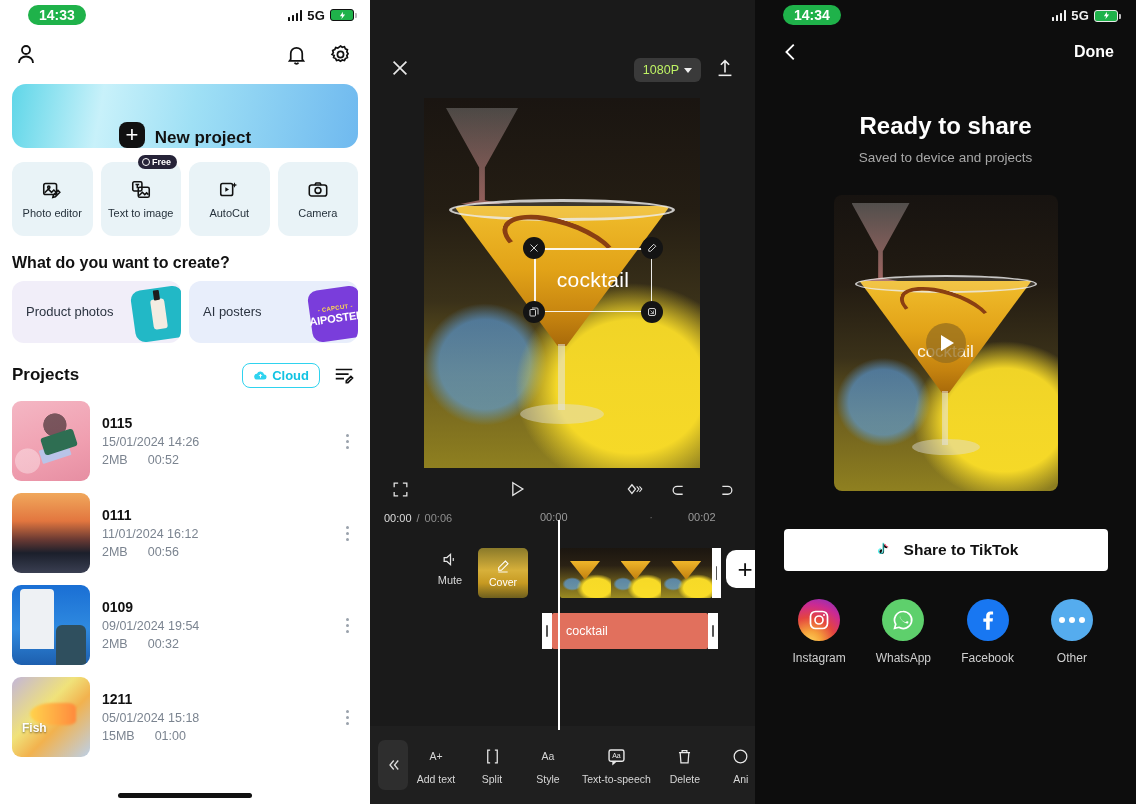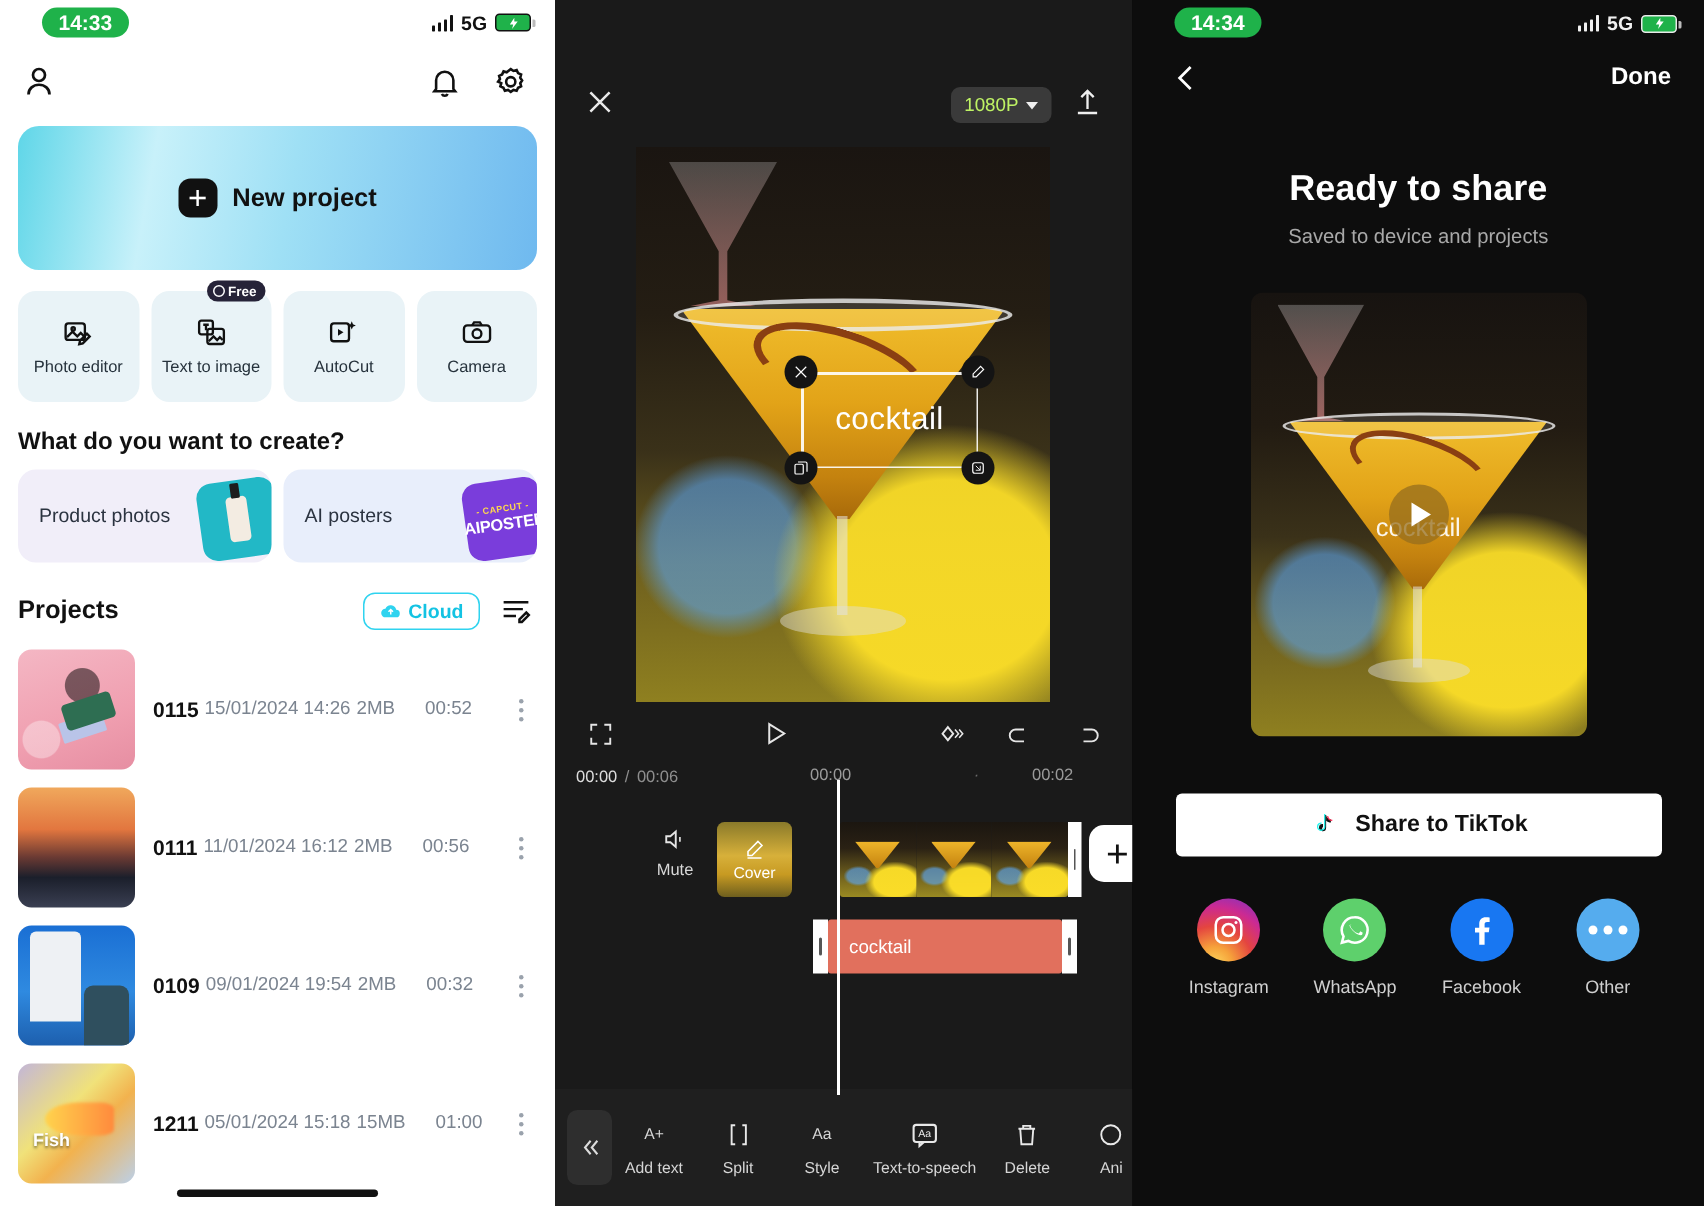--- a/index.html
+++ b/index.html
@@ -45,23 +45,23 @@
 
   .home-topbar {
     height: 48px; display: flex; align-items: center;
     justify-content: space-between; padding: 0 16px 0 12px;
   }
   .home-topbar .icons { display: flex; align-items: center; gap: 16px; }
   .ibtn { width: 28px; height: 28px; display: flex; align-items: center; justify-content: center; }
   .ibtn svg { stroke: #111; fill: none; stroke-width: 1.8; }
 
   .new-project {
-    margin: 6px 12px 0; height: 96px; border-radius: 14px;
+    margin: 6px 12px 0; height: 64px; border-radius: 14px;
     background: linear-gradient(100deg,#5fd6e8 0%,#c8f1fa 26%,#9fe0f5 52%,#6fb9ef 100%);
-    display: flex; align-items: center; justify-content: center; gap: 10px;
+    display: flex; align-items: flex-end; justify-content: center; gap: 10px;
   }
   .np-plus {
     width: 26px; height: 26px; border-radius: 8px; background: #111;
     display: flex; align-items: center; justify-content: center;
   }
   .np-plus:before { content:"+"; color:#fff; font-size:22px; line-height:20px; font-weight:400; }
   .np-label { font-size: 17px; font-weight: 700; color: #111; }
 
   .feature-row { display: flex; gap: 8px; padding: 14px 12px 0; }
   .feature {
@@ -110,21 +110,21 @@
     align-items: center; gap: 4px; background: #fff;
   }
   .cloud-btn svg { fill: #2fd3ef; }
   .sort-ic svg { stroke: #111; fill: none; stroke-width: 1.8; }
 
   .proj { display: flex; align-items: center; gap: 12px; padding: 6px 12px; height: 92px; }
   .proj-thumb {
     width: 78px; height: 80px; border-radius: 9px; flex: 0 0 78px;
     position: relative; overflow: hidden;
   }
-  .proj-meta { flex: 1; display: flex; flex-direction: row; gap: 4px; }
+  .proj-meta { flex: 1; display: flex; flex-direction: column; gap: 4px; }
   .proj-name { font-size: 14px; font-weight: 700; color: #111; }
   .proj-date { font-size: 12.5px; color: #7b8490; }
   .proj-sub { font-size: 12.5px; color: #7b8490; display: flex; gap: 20px; }
   .dots3 { width: 22px; display: flex; flex-direction: column; align-items: center; gap: 3px; }
   .dots3 i { width: 3px; height: 3px; border-radius: 50%; background: #9aa2ac; display: block; }
 
   .th-1 { background: linear-gradient(160deg,#f4b7c4 0%,#f09fb0 60%,#e68ea2 100%); }
   .th-1:before{content:"";position:absolute;inset:0;background:
     radial-gradient(circle at 20% 75%, rgba(255,255,255,.35) 0 14%, transparent 15%),
     radial-gradient(circle at 55% 30%, rgba(0,0,0,.5) 0 16%, transparent 17%);}

